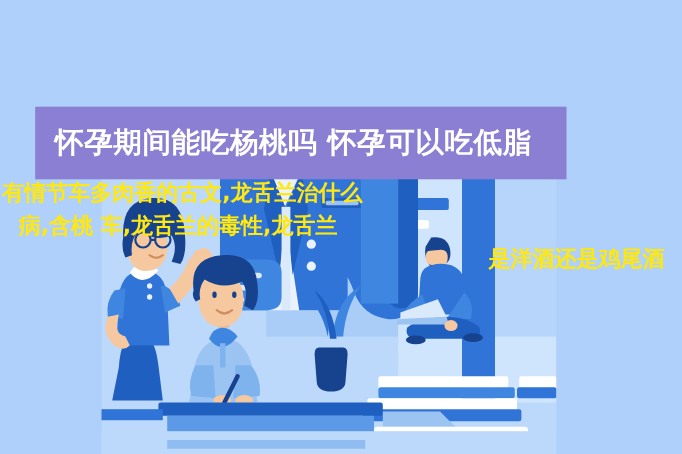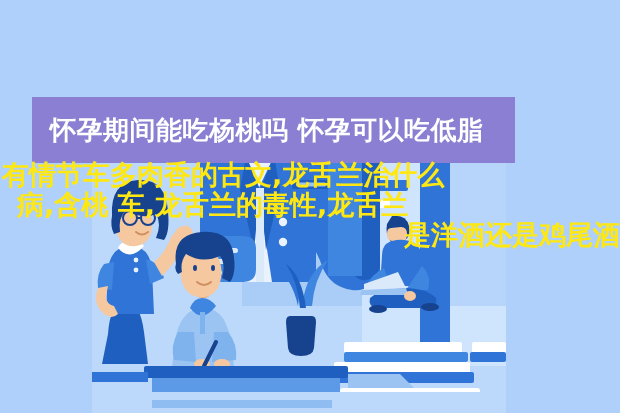--- a/index.html
+++ b/index.html
@@ -21,27 +21,27 @@
   }
   .banner-title{
     color:#ffffff;font-weight:bold;font-size:26px;letter-spacing:0.5px;
     white-space:nowrap;padding-left:18px;line-height:1;
     text-shadow:0 0 1px rgba(0,0,0,.08);
   }
 
   
   .yellow-block{
     position:absolute;left:0px;top:160px;width:620px;
-    font-weight:bold;font-size:27px;line-height:30px;color:#ffe812;
+    font-weight:bold;font-size:20px;line-height:30px;color:#ffe812;
     letter-spacing:0px;
   }
   .yl{display:block;white-space:nowrap;}
   .yl.l1{text-align:left;padding-left:2px;}
   .yl.l2{text-align:left;padding-left:17px;}
-  .yl.l3{text-align:right;}
+  .yl.l3{text-align:right;padding-right:16px;}
 </style>
 </head>
 <body>
 
 <div id="stage">
 
   <div class="illus">
     <svg viewBox="0 0 414 257" xmlns="http://www.w3.org/2000/svg">
       <defs>
         <clipPath id="frame">

